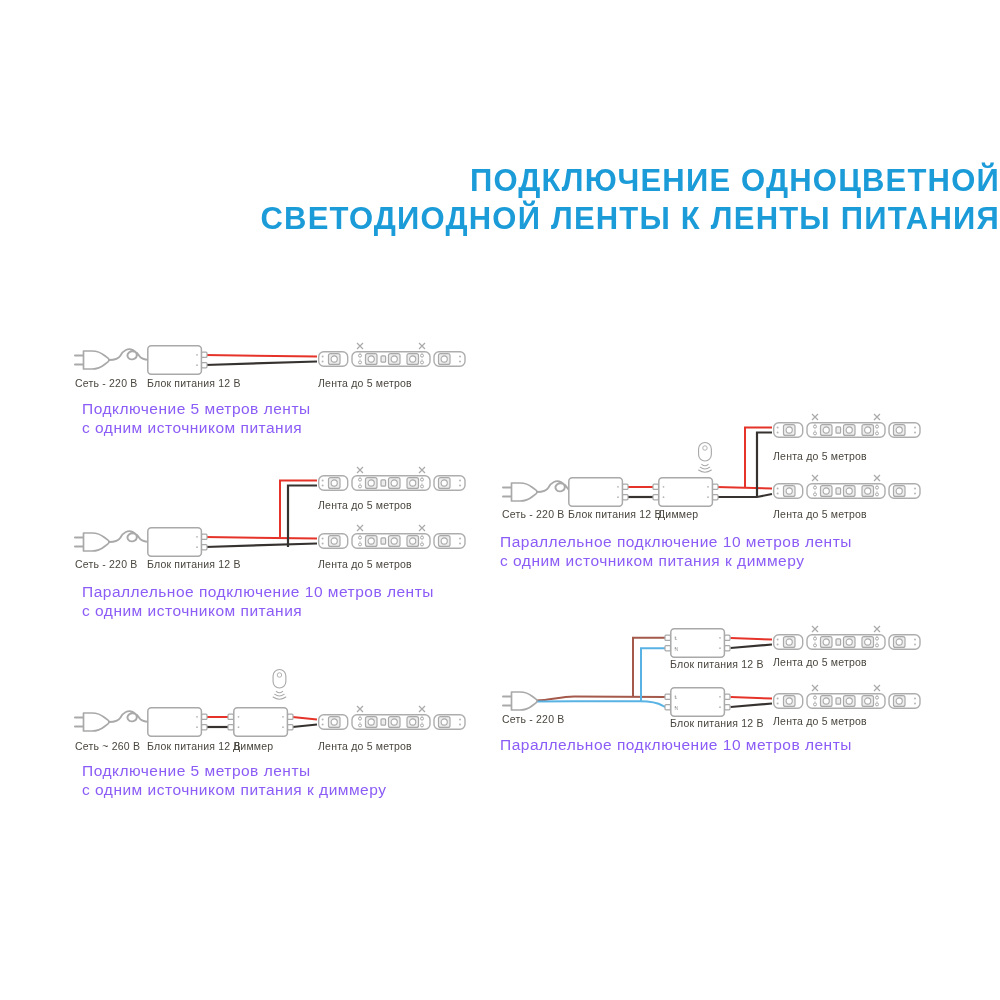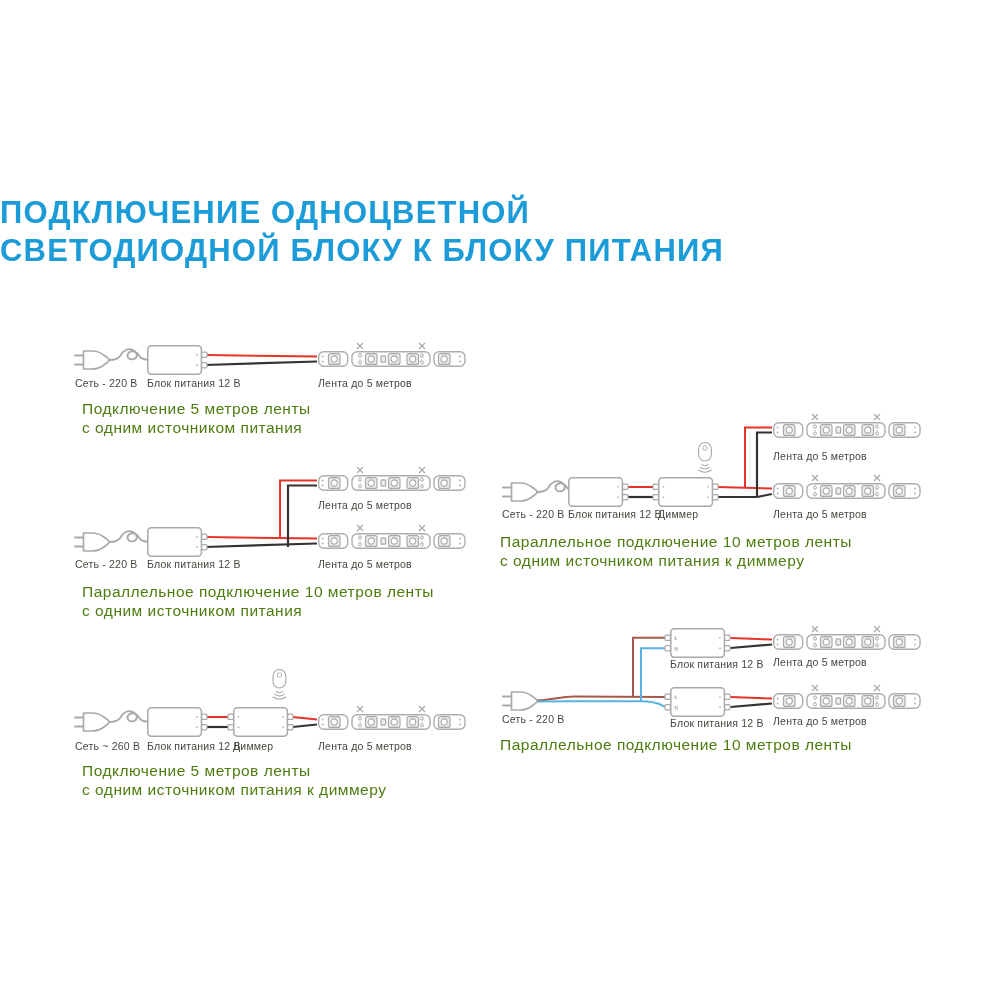--- a/index.html
+++ b/index.html
@@ -1,22 +1,22 @@
 <!DOCTYPE html>
 <html><head>
 <meta charset="utf-8">
 <style>
   html,body{margin:0;padding:0;background:#fff;}
   .page{position:relative;width:1000px;height:1000px;background:#fff;overflow:hidden;
         font-family:"Liberation Sans",sans-serif;}
-  .title{position:absolute;left:0;right:0;top:162px;text-align:left;
-         color:#1b9cd8;font-weight:bold;font-size:31px;line-height:38px;letter-spacing:1.2px;margin-top:32px;}
+  .title{position:absolute;left:0;right:0;top:162px;text-align:right;
+         color:#1b9cd8;font-weight:bold;font-size:31px;line-height:38px;letter-spacing:1.2px;}
   .lbl{position:absolute;font-size:10.5px;line-height:13px;color:#4a463f;
        letter-spacing:0.2px;white-space:nowrap;text-align:right;}
-  .cap{position:absolute;font-size:15.5px;line-height:18.5px;color:#4d7c0f;
+  .cap{position:absolute;font-size:15.5px;line-height:18.5px;color:#8b5cf6;
        letter-spacing:0.5px;white-space:nowrap;}
   .cap span{display:block;}
   svg.scene{position:absolute;left:0;top:0;}
   
   .boxB{fill:#fff;stroke:#a9a9a9;stroke-width:1.5;}
   .term{fill:#fff;stroke:#a9a9a9;stroke-width:1.2;}
   .pad{fill:#b5b5b5;}
   .sOut{fill:#fff;stroke:#adadad;stroke-width:1.4;}
   .chip{fill:#ededed;stroke:#a9a9a9;stroke-width:1.2;}
   .chipC{fill:#fff;stroke:#a9a9a9;stroke-width:1.1;}
@@ -172,21 +172,21 @@
       <text x="674.5" y="650.5" class="lnt">N</text>
       <text x="674.5" y="699" class="lnt">L</text>
       <text x="674.5" y="709.5" class="lnt">N</text>
       <use href="#led-strip" transform="translate(773,634)"></use>
       <use href="#led-strip" transform="translate(773,693)"></use>
     </g>
   </svg>
 
   <div class="title">
     <div>ПОДКЛЮЧЕНИЕ ОДНОЦВЕТНОЙ</div>
-    <div>СВЕТОДИОДНОЙ БЛОКУ К БЛОКУ ПИТАНИЯ</div>
+    <div>СВЕТОДИОДНОЙ ЛЕНТЫ К ЛЕНТЫ ПИТАНИЯ</div>
   </div>
 
   <span class="lbl" style="left:75px;top:377px">Сеть - 220 В</span>
   <span class="lbl" style="left:147px;top:377px">Блок питания 12 В</span>
   <span class="lbl" style="left:318px;top:377px">Лента до 5 метров</span>
   <div class="cap" style="left:82px;top:400px">
     <span>Подключение 5 метров ленты</span>
     <span>с одним источником питания</span>
   </div>
 

